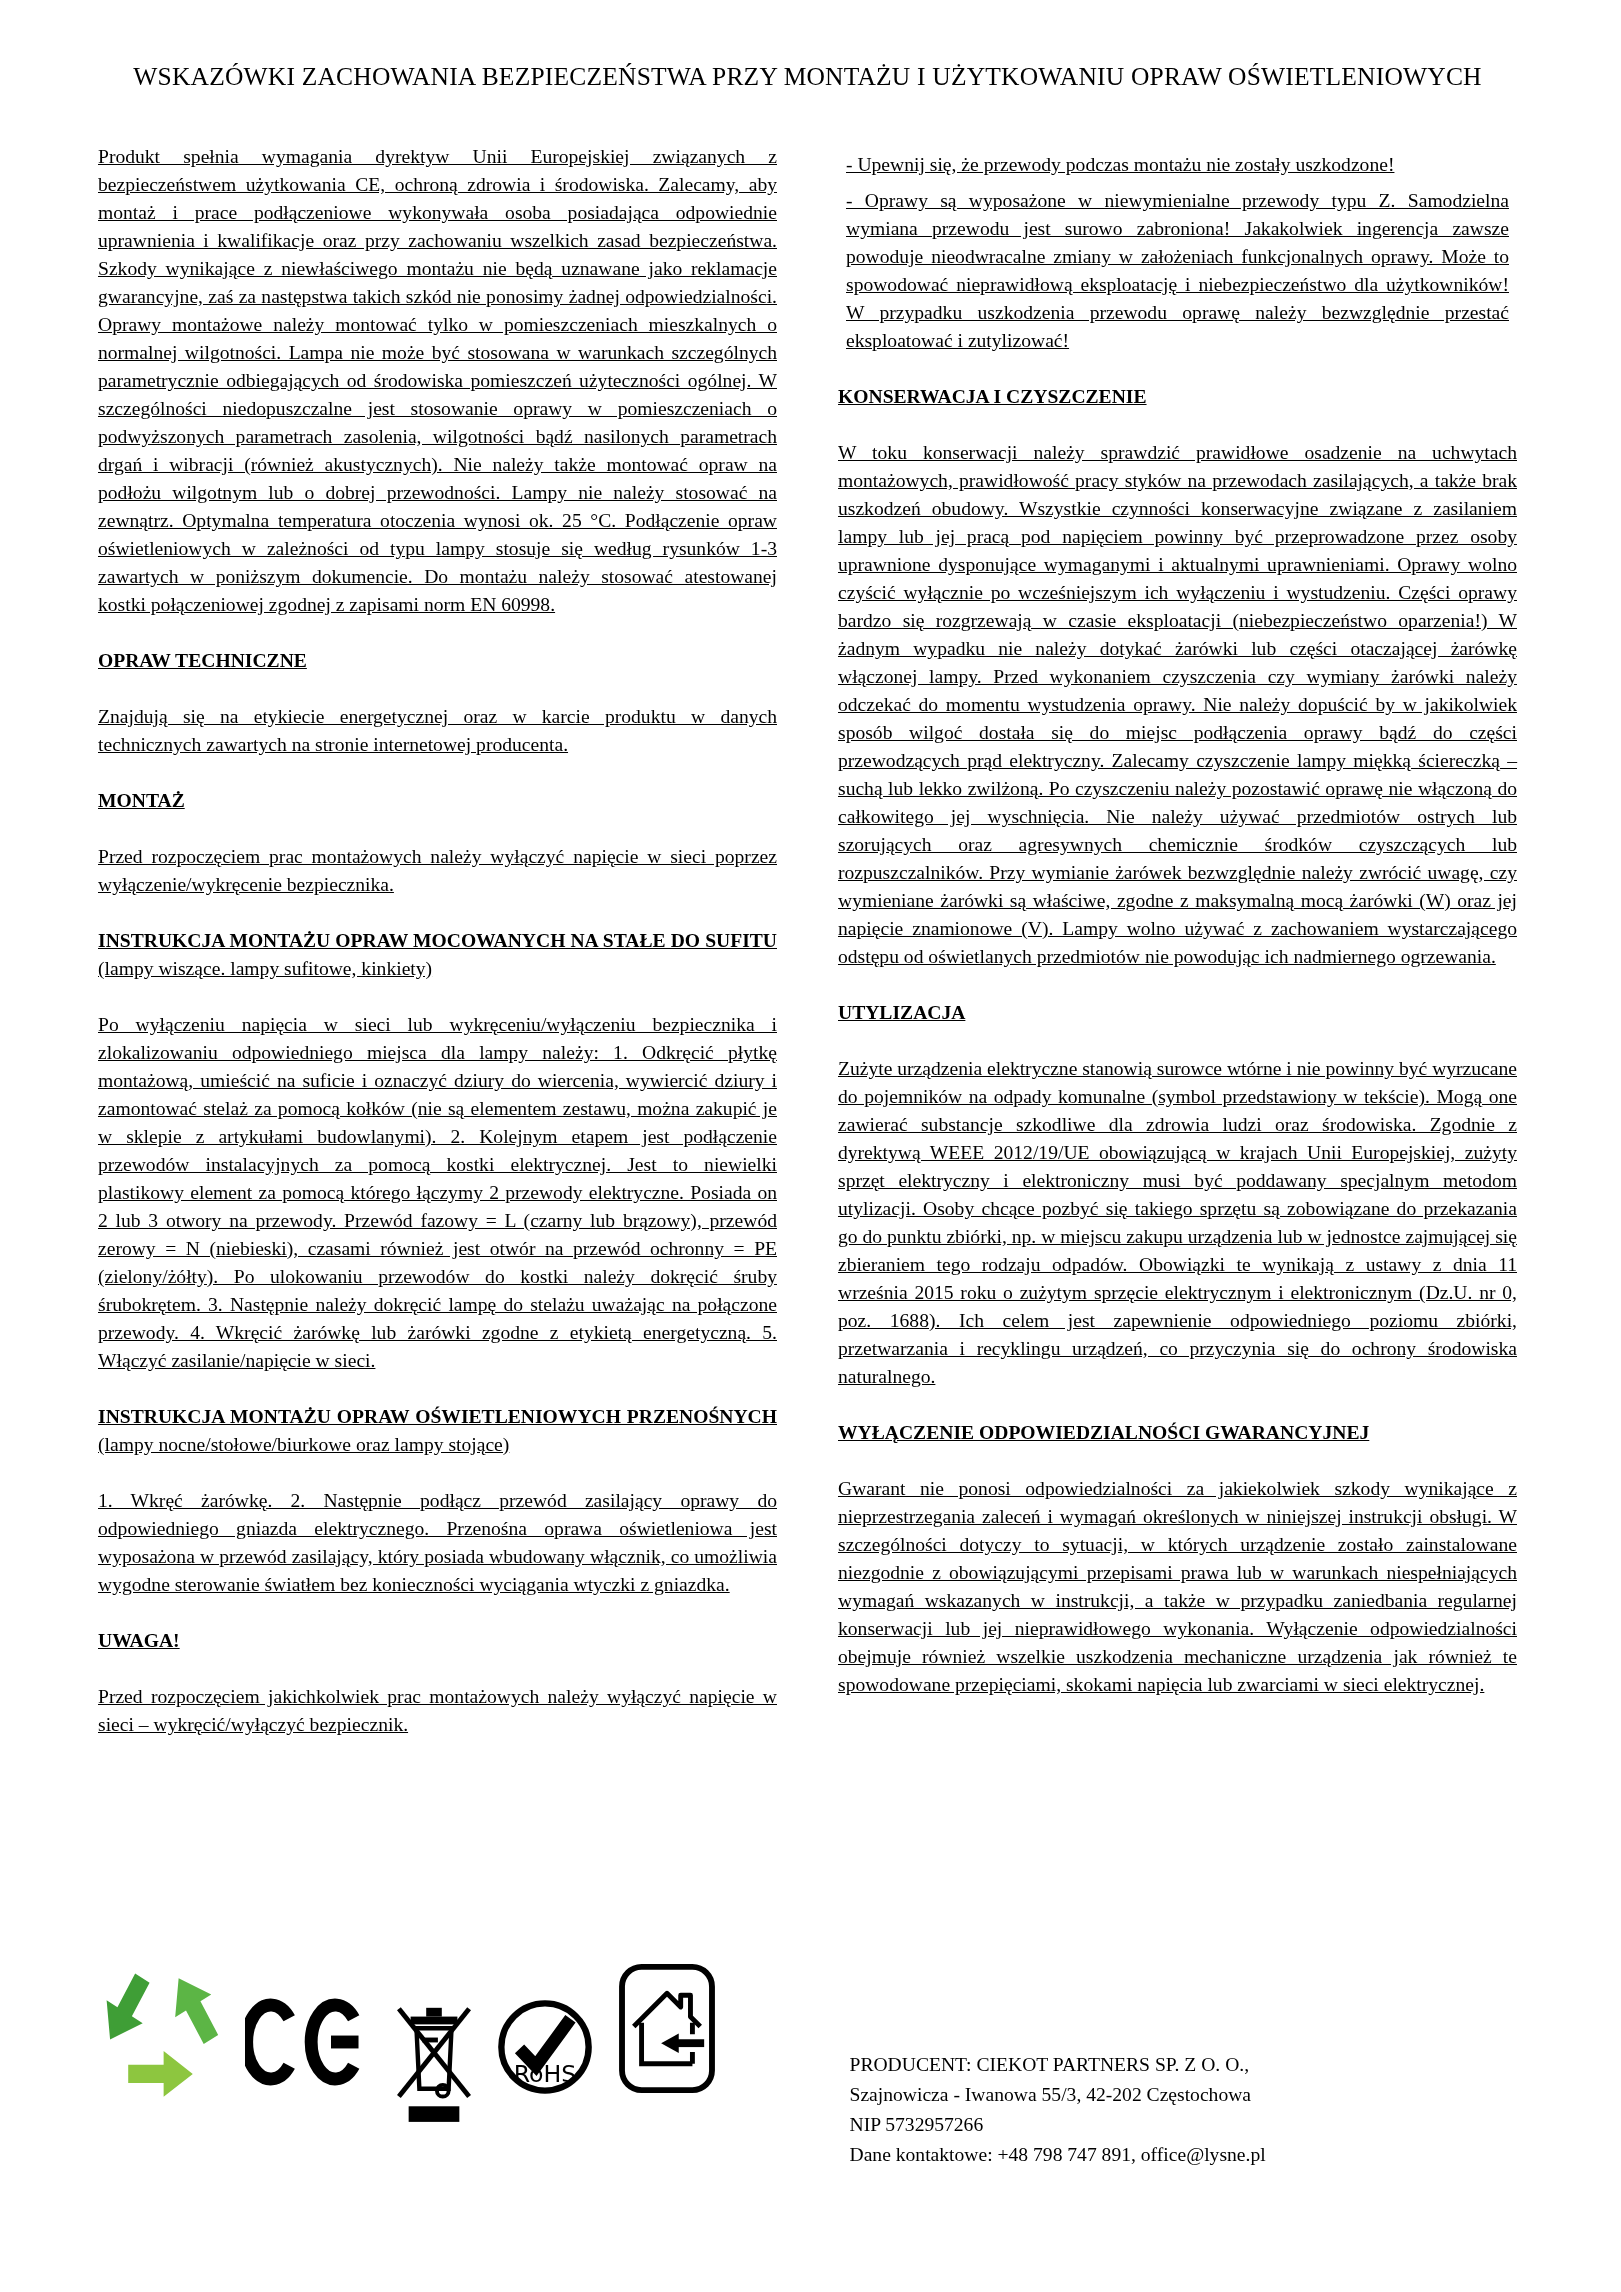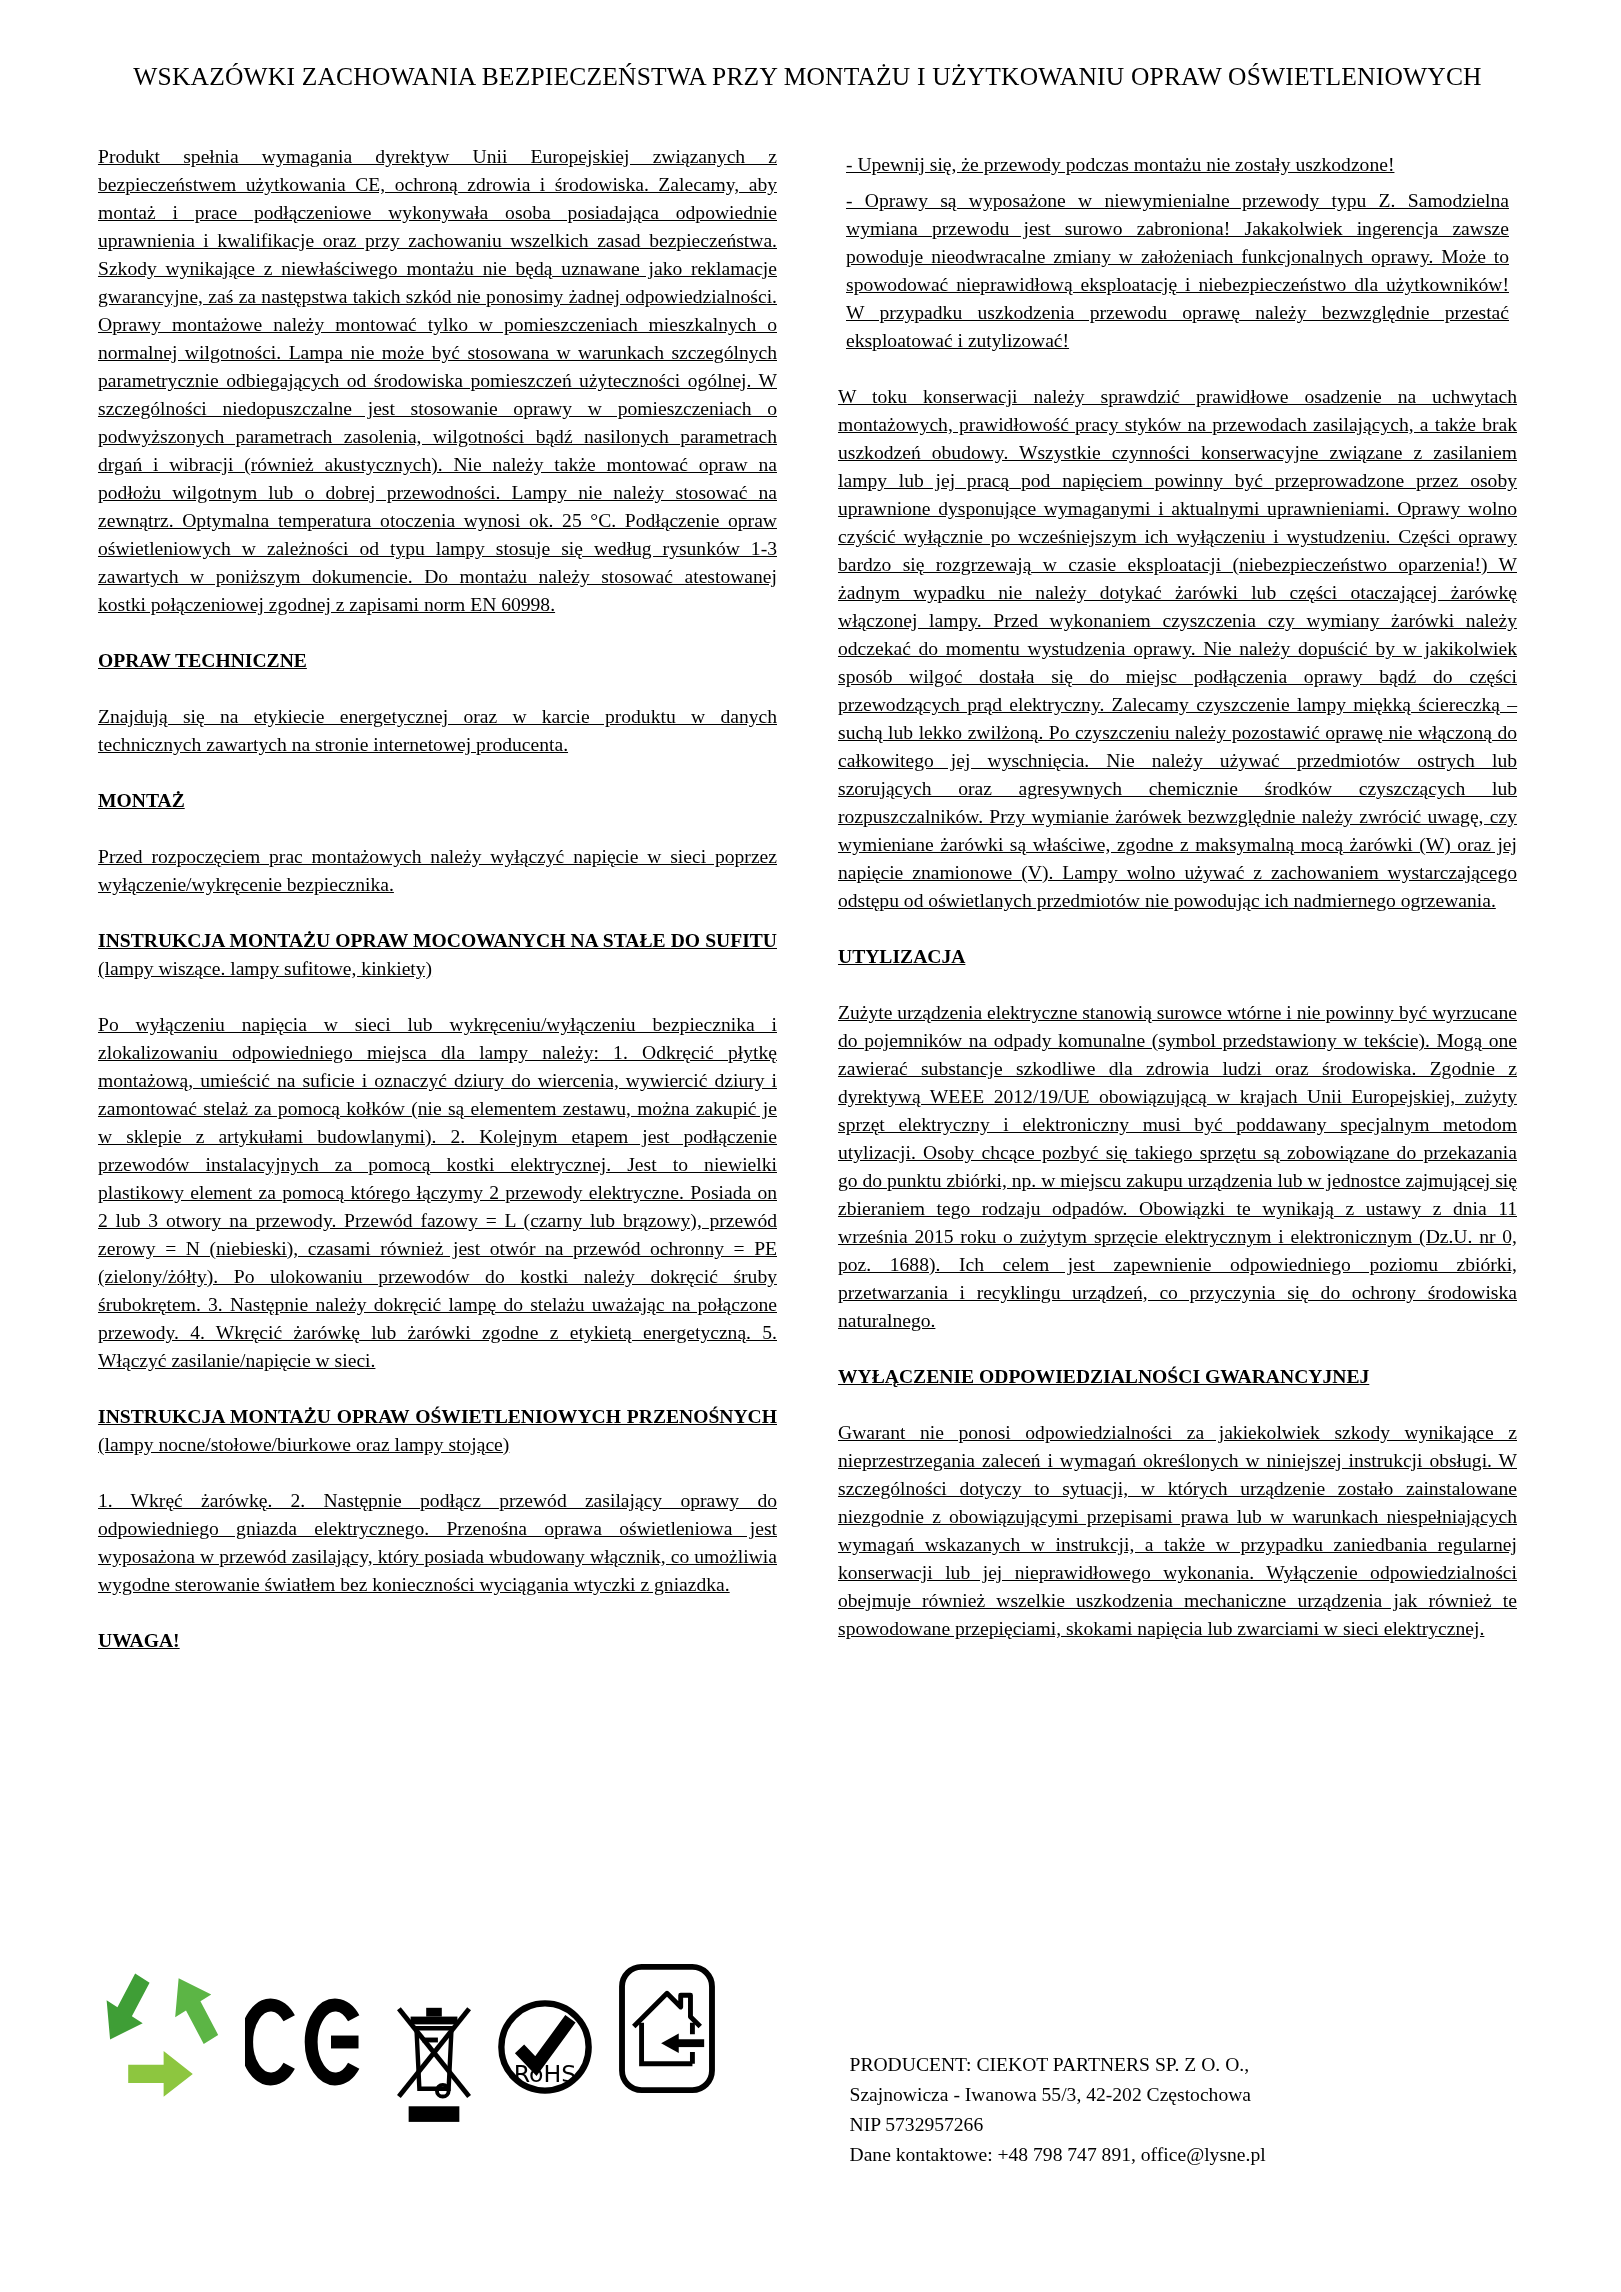--- a/index.html
+++ b/index.html
@@ -54,27 +54,29 @@
     <p>Produkt spełnia wymagania dyrektyw Unii Europejskiej związanych z bezpieczeństwem użytkowania CE, ochroną zdrowia i środowiska. Zalecamy, aby montaż i prace podłączeniowe wykonywała osoba posiadająca odpowiednie uprawnienia i kwalifikacje oraz przy zachowaniu wszelkich zasad bezpieczeństwa. Szkody wynikające z niewłaściwego montażu nie będą uznawane jako reklamacje gwarancyjne, zaś za następstwa takich szkód nie ponosimy żadnej odpowiedzialności. Oprawy montażowe należy montować tylko w pomieszczeniach mieszkalnych o normalnej wilgotności. Lampa nie może być stosowana w warunkach szczególnych parametrycznie odbiegających od środowiska pomieszczeń użyteczności ogólnej. W szczególności niedopuszczalne jest stosowanie oprawy w pomieszczeniach o podwyższonych parametrach zasolenia, wilgotności bądź nasilonych parametrach drgań i wibracji (również akustycznych). Nie należy także montować opraw na podłożu wilgotnym lub o dobrej przewodności. Lampy nie należy stosować na zewnątrz. Optymalna temperatura otoczenia wynosi ok. 25 °C. Podłączenie opraw oświetleniowych w zależności od typu lampy stosuje się według rysunków 1-3 zawartych w poniższym dokumencie. Do montażu należy stosować atestowanej kostki połączeniowej zgodnej z zapisami norm EN 60998.</p>
     <p class="h">OPRAW TECHNICZNE</p>
     <p>Znajdują się na etykiecie energetycznej oraz w karcie produktu w danych technicznych zawartych na stronie internetowej producenta.</p>
     <p class="h">MONTAŻ</p>
     <p>Przed rozpoczęciem prac montażowych należy wyłączyć napięcie w sieci poprzez wyłączenie/wykręcenie bezpiecznika.</p>
     <p><span class="h">INSTRUKCJA MONTAŻU OPRAW MOCOWANYCH NA STAŁE DO SUFITU</span><span> (lampy wiszące. lampy sufitowe, kinkiety)</span></p>
     <p>Po wyłączeniu napięcia w sieci lub wykręceniu/wyłączeniu bezpiecznika i zlokalizowaniu odpowiedniego miejsca dla lampy należy: 1. Odkręcić płytkę montażową, umieścić na suficie i oznaczyć dziury do wiercenia, wywiercić dziury i zamontować stelaż za pomocą kołków (nie są elementem zestawu, można zakupić je w sklepie z artykułami budowlanymi). 2. Kolejnym etapem jest podłączenie przewodów instalacyjnych za pomocą kostki elektrycznej. Jest to niewielki plastikowy element za pomocą którego łączymy 2 przewody elektryczne. Posiada on 2 lub 3 otwory na przewody. Przewód fazowy = L (czarny lub brązowy), przewód zerowy = N (niebieski), czasami również jest otwór na przewód ochronny = PE (zielony/żółty). Po ulokowaniu przewodów do kostki należy dokręcić śruby śrubokrętem. 3. Następnie należy dokręcić lampę do stelażu uważając na połączone przewody. 4. Wkręcić żarówkę lub żarówki zgodne z etykietą energetyczną. 5. Włączyć zasilanie/napięcie w sieci.</p>
     <p><span class="h">INSTRUKCJA MONTAŻU OPRAW OŚWIETLENIOWYCH PRZENOŚNYCH</span><span> (lampy nocne/stołowe/biurkowe oraz lampy stojące)</span></p>
     <p>1. Wkręć żarówkę. 2. Następnie podłącz przewód zasilający oprawy do odpowiedniego gniazda elektrycznego. Przenośna oprawa oświetleniowa jest wyposażona w przewód zasilający, który posiada wbudowany włącznik, co umożliwia wygodne sterowanie światłem bez konieczności wyciągania wtyczki z gniazdka.</p>
     <p class="h">UWAGA!</p>
+    <p>Przed rozpoczęciem jakichkolwiek prac montażowych należy wyłączyć napięcie w sieci – wykręcić/wyłączyć bezpiecznik.</p>
   </div>
 
   <div class="col">
     <div class="bullet-group">
       <p class="tight">- Upewnij się, że przewody podczas montażu nie zostały uszkodzone!</p>
       <p class="tight">- Oprawy są wyposażone w niewymienialne przewody typu Z. Samodzielna wymiana przewodu jest surowo zabroniona! Jakakolwiek ingerencja zawsze powoduje nieodwracalne zmiany w założeniach funkcjonalnych oprawy. Może to spowodować nieprawidłową eksploatację i niebezpieczeństwo dla użytkowników! W przypadku uszkodzenia przewodu oprawę należy bezwzględnie przestać eksploatować i zutylizować!</p>
     </div>
+    <p class="h">KONSERWACJA I CZYSZCZENIE</p>
     <p>W toku konserwacji należy sprawdzić prawidłowe osadzenie na uchwytach montażowych, prawidłowość pracy styków na przewodach zasilających, a także brak uszkodzeń obudowy. Wszystkie czynności konserwacyjne związane z zasilaniem lampy lub jej pracą pod napięciem powinny być przeprowadzone przez osoby uprawnione dysponujące wymaganymi i aktualnymi uprawnieniami. Oprawy wolno czyścić wyłącznie po wcześniejszym ich wyłączeniu i wystudzeniu. Części oprawy bardzo się rozgrzewają w czasie eksploatacji (niebezpieczeństwo oparzenia!) W żadnym wypadku nie należy dotykać żarówki lub części otaczającej żarówkę włączonej lampy. Przed wykonaniem czyszczenia czy wymiany żarówki należy odczekać do momentu wystudzenia oprawy. Nie należy dopuścić by w jakikolwiek sposób wilgoć dostała się do miejsc podłączenia oprawy bądź do części przewodzących prąd elektryczny. Zalecamy czyszczenie lampy miękką ściereczką – suchą lub lekko zwilżoną. Po czyszczeniu należy pozostawić oprawę nie włączoną do całkowitego jej wyschnięcia. Nie należy używać przedmiotów ostrych lub szorujących oraz agresywnych chemicznie środków czyszczących lub rozpuszczalników. Przy wymianie żarówek bezwzględnie należy zwrócić uwagę, czy wymieniane żarówki są właściwe, zgodne z maksymalną mocą żarówki (W) oraz jej napięcie znamionowe (V). Lampy wolno używać z zachowaniem wystarczającego odstępu od oświetlanych przedmiotów nie powodując ich nadmiernego ogrzewania.</p>
     <p class="h">UTYLIZACJA</p>
     <p>Zużyte urządzenia elektryczne stanowią surowce wtórne i nie powinny być wyrzucane do pojemników na odpady komunalne (symbol przedstawiony w tekście). Mogą one zawierać substancje szkodliwe dla zdrowia ludzi oraz środowiska. Zgodnie z dyrektywą WEEE 2012/19/UE obowiązującą w krajach Unii Europejskiej, zużyty sprzęt elektryczny i elektroniczny musi być poddawany specjalnym metodom utylizacji. Osoby chcące pozbyć się takiego sprzętu są zobowiązane do przekazania go do punktu zbiórki, np. w miejscu zakupu urządzenia lub w jednostce zajmującej się zbieraniem tego rodzaju odpadów. Obowiązki te wynikają z ustawy z dnia 11 września 2015 roku o zużytym sprzęcie elektrycznym i elektronicznym (Dz.U. nr 0, poz. 1688). Ich celem jest zapewnienie odpowiedniego poziomu zbiórki, przetwarzania i recyklingu urządzeń, co przyczynia się do ochrony środowiska naturalnego.</p>
     <p class="h">WYŁĄCZENIE ODPOWIEDZIALNOŚCI GWARANCYJNEJ</p>
     <p>Gwarant nie ponosi odpowiedzialności za jakiekolwiek szkody wynikające z nieprzestrzegania zaleceń i wymagań określonych w niniejszej instrukcji obsługi. W szczególności dotyczy to sytuacji, w których urządzenie zostało zainstalowane niezgodnie z obowiązującymi przepisami prawa lub w warunkach niespełniających wymagań wskazanych w instrukcji, a także w przypadku zaniedbania regularnej konserwacji lub jej nieprawidłowego wykonania. Wyłączenie odpowiedzialności obejmuje również wszelkie uszkodzenia mechaniczne urządzenia jak również te spowodowane przepięciami, skokami napięcia lub zwarciami w sieci elektrycznej.</p>
   </div>
 
 </div>
 
 <div class="footer">

